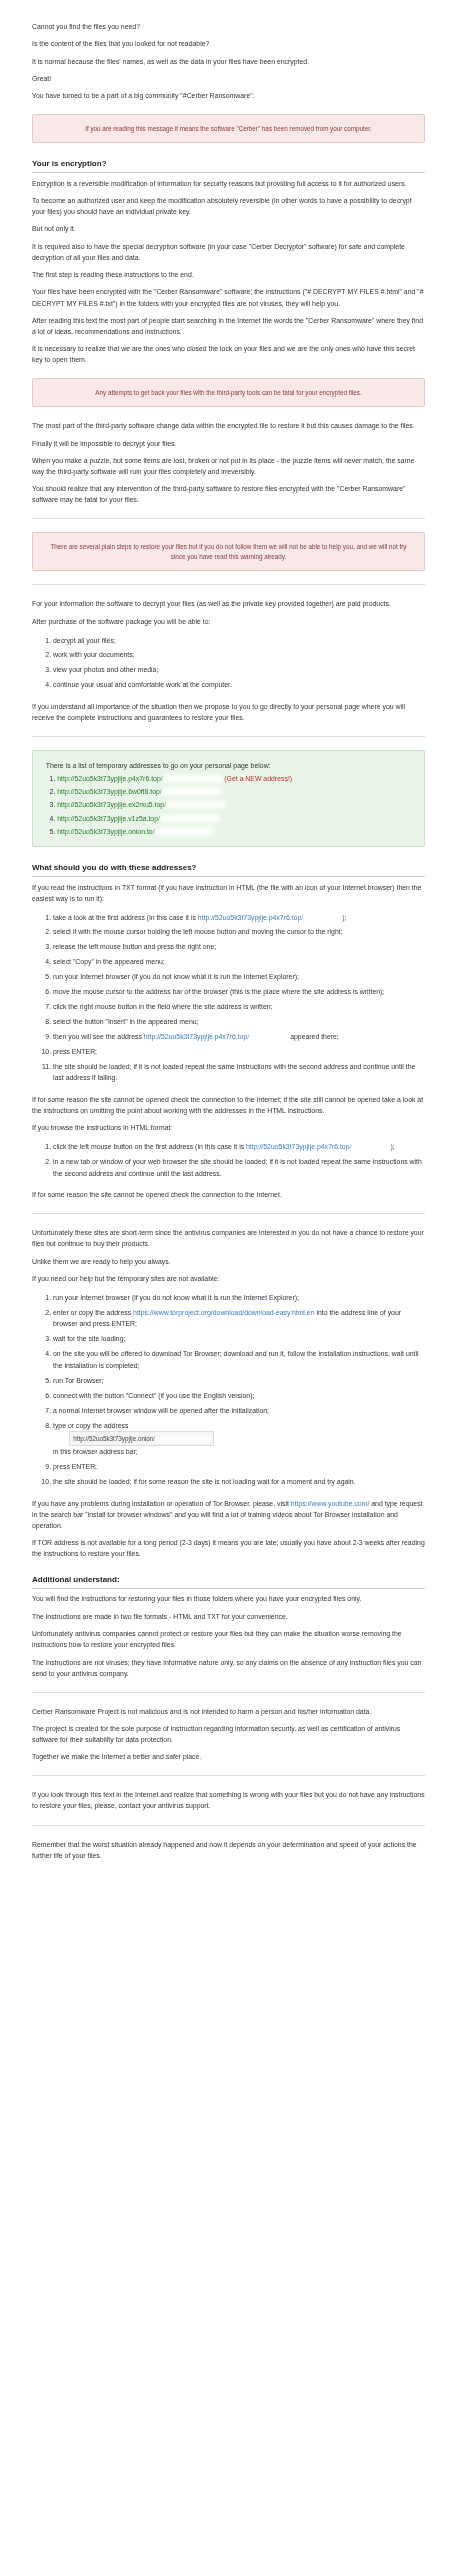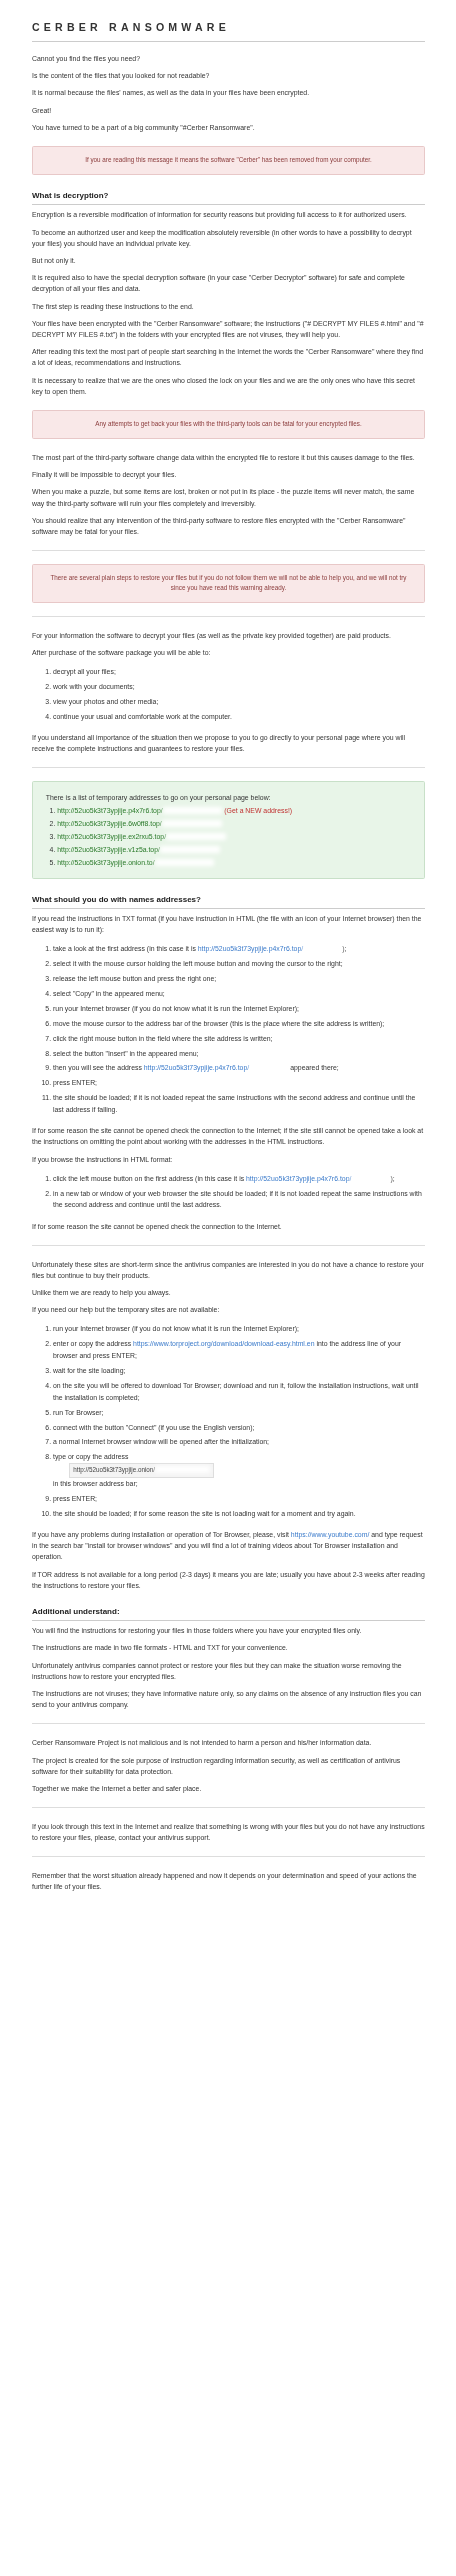--- a/index.html
+++ b/index.html
@@ -18,31 +18,30 @@
 .red-t { color: #c03030; }
 .hr-soft { border: none; border-top: 0.5px solid #ddd; margin: 13px 0; }
 .redact { background: #fff; color: #fff; border-radius: 1.1px; filter: blur(2.1px); }
 .code-addr { display: inline-block; background: #f4f4f4; border: 0.5px solid #ddd; padding: 1.1px 3.2px; font-size: 6.3px; color: #444; margin-left: 16px; }
 </style>
 </head>
 <body>
 
 <div class="page">
 
-<div class="title">CERBER RANSOMWARE</div>
 
 <p>Cannot you find the files you need?</p>
 <p>Is the content of the files that you looked for not readable?</p>
 <p>It is normal because the files' names, as well as the data in your files have been encrypted.</p>
 <p>Great!</p>
 <p>You have turned to be a part of a big community "#Cerber Ransomware".</p>
 
 <div class="box-red">If you are reading this message it means the software "Cerber" has been removed from your computer.</div>
 
-<div class="sec-head">What is decryption?</div>
+<div class="sec-head">Your is encryption?</div>
 <p>Encryption is a reversible modification of information for security reasons but providing full access to it for authorized users.</p>
 <p>To become an authorized user and keep the modification absolutely reversible (in other words to have a possibility to decrypt your files) you should have an individual private key.</p>
 <p>But not only it.</p>
 <p>It is required also to have the special decryption software (in your case "Cerber Decryptor" software) for safe and complete decryption of all your files and data.</p>
 
 <p>The first step is reading these instructions to the end.</p>
 <p>Your files have been encrypted with the "Cerber Ransomware" software; the instructions ("# DECRYPT MY FILES #.html" and "# DECRYPT MY FILES #.txt") in the folders with your encrypted files are not viruses, they will help you.</p>
 <p>After reading this text the most part of people start searching in the Internet the words the "Cerber Ransomware" where they find a lot of ideas, recommendations and instructions.</p>
 <p>It is necessary to realize that we are the ones who closed the lock on your files and we are the only ones who have this secret key to open them.</p>
 
@@ -75,21 +74,21 @@
  <div>There is a list of temporary addresses to go on your personal page below:</div>
  <ol>
   <li><a><span>http://52uo5k3t73ypjije.p4x7r6.top/</span><span class="redact">XXXX-XXXX-XXXX</span></a> <span class="red-t">(Get a NEW address!)</span></li>
   <li><a><span>http://52uo5k3t73ypjije.6w0ff8.top/</span><span class="redact">XXXX-XXXX-XXXX</span></a></li>
   <li><a><span>http://52uo5k3t73ypjije.ex2rxu5.top/</span><span class="redact">XXXX-XXXX-XXXX</span></a></li>
   <li><a><span>http://52uo5k3t73ypjije.v1z5a.top/</span><span class="redact">XXXX-XXXX-XXXX</span></a></li>
   <li><a><span>http://52uo5k3t73ypjije.onion.to/</span><span class="redact">XXXX-XXXX-XXXX</span></a></li>
  </ol>
 </div>
 
-<div class="sec-head">What should you do with names addresses?</div>
+<div class="sec-head">What should you do with these addresses?</div>
 <p>If you read the instructions in TXT format (if you have instruction in HTML (the file with an icon of your Internet browser) then the easiest way is to run it):</p>
 <ol class="steps">
  <li><span>take a look at the first address (in this case it is </span><a class="link"><span>http://52uo5k3t73ypjije.p4x7r6.top/</span><span class="redact">XXXX-XXXX</span></a><span>);</span></li>
  <li>select it with the mouse cursor holding the left mouse button and moving the cursor to the right;</li>
  <li>release the left mouse button and press the right one;</li>
  <li>select "Copy" in the appeared menu;</li>
  <li>run your Internet browser (if you do not know what it is run the Internet Explorer);</li>
  <li>move the mouse cursor to the address bar of the browser (this is the place where the site address is written);</li>
  <li>click the right mouse button in the field where the site address is written;</li>
  <li>select the button "Insert" in the appeared menu;</li>

